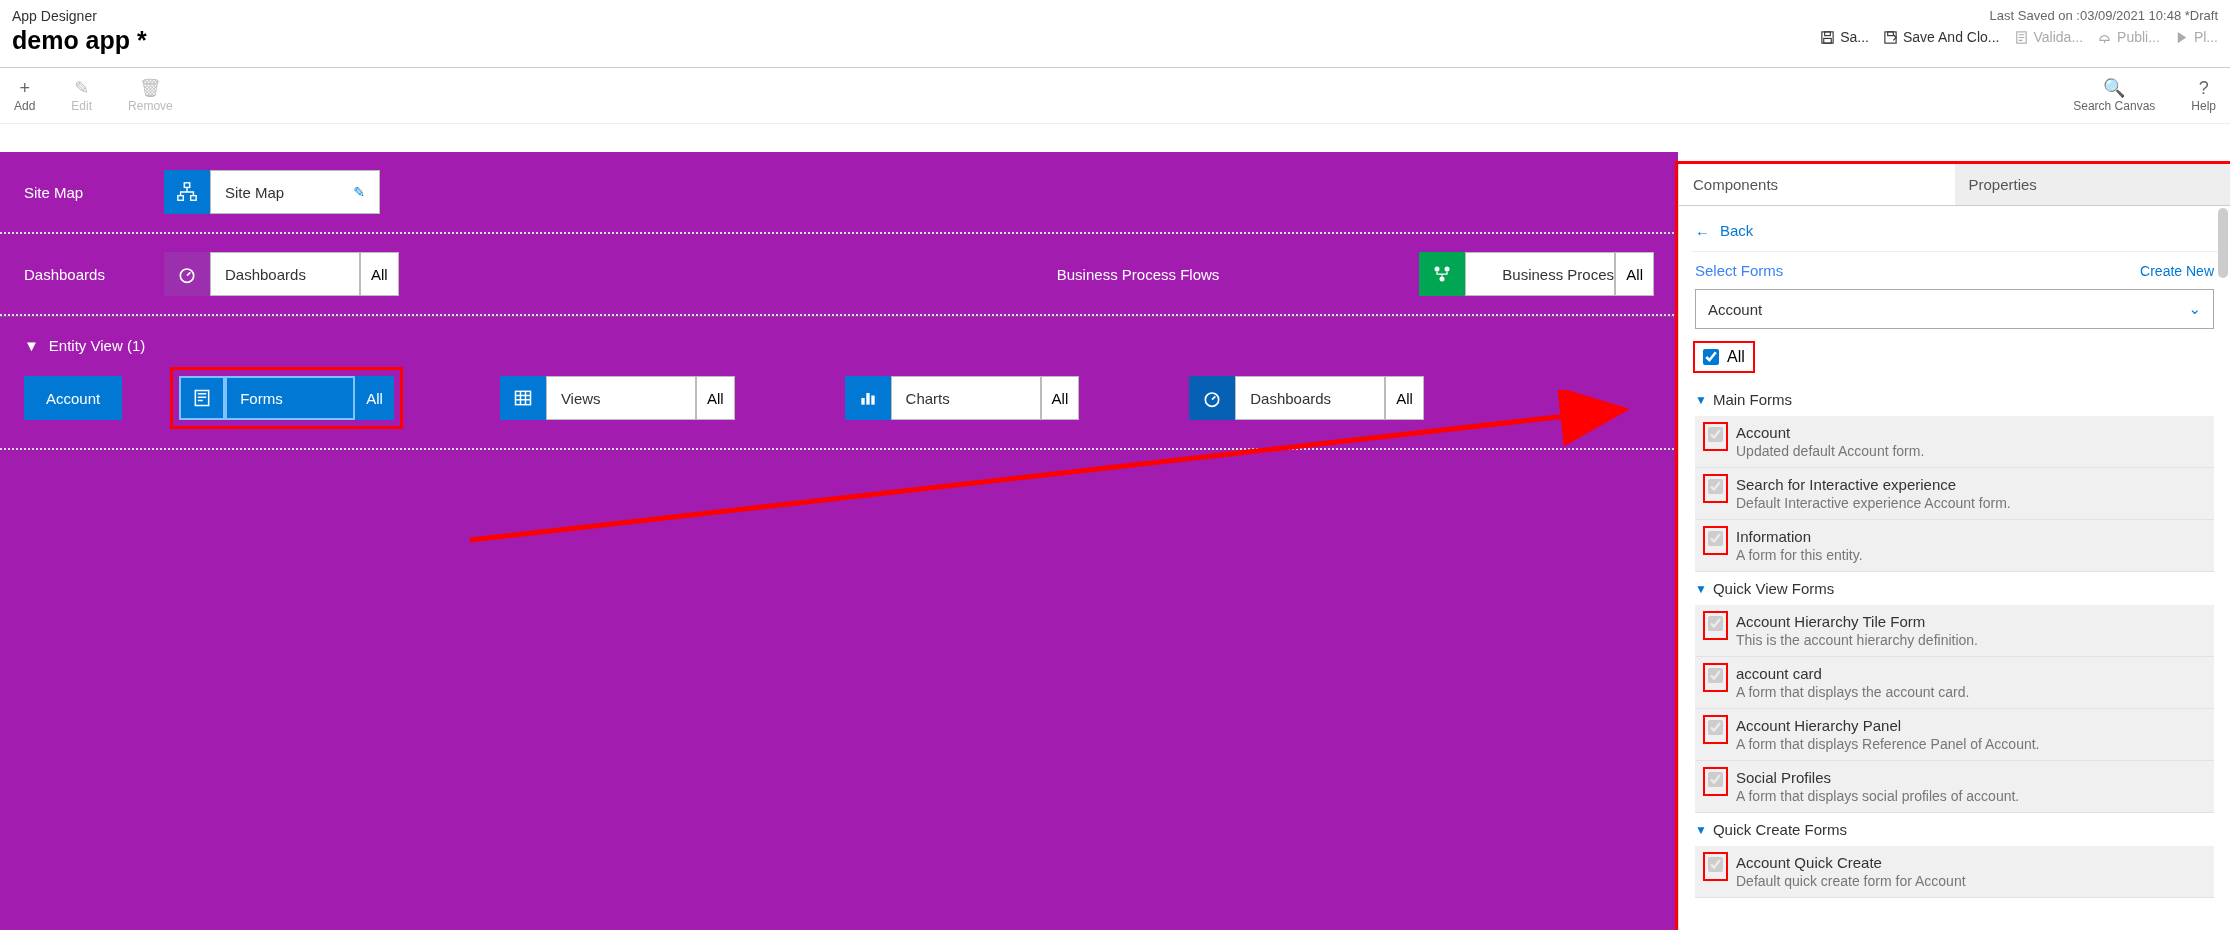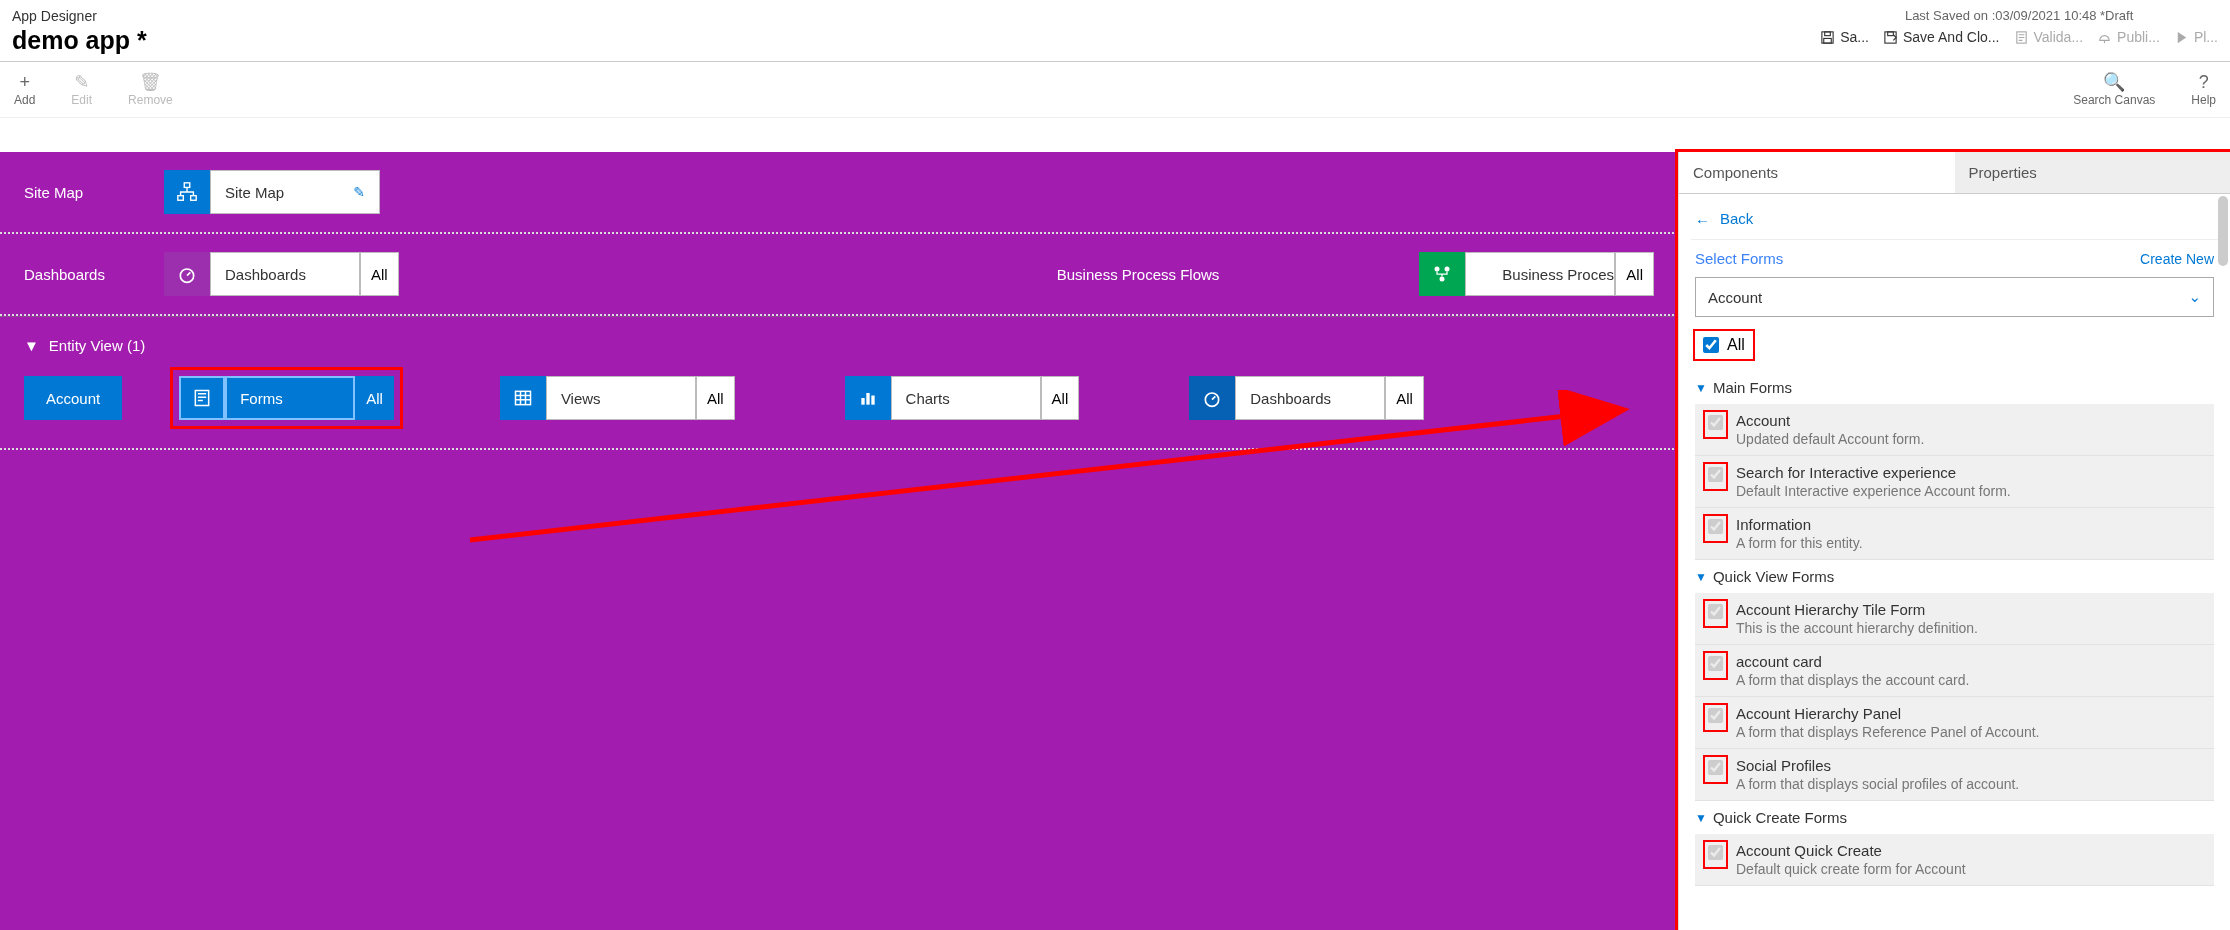--- a/index.html
+++ b/index.html
@@ -1,23 +1,23 @@
 <!DOCTYPE html>
 <html><head>
 <meta charset="utf-8">
 <style>
 * { box-sizing: border-box; margin: 0; padding: 0; font-family: "Segoe UI", sans-serif; }
 body { background: #fff; width: 2230px; height: 930px; overflow: hidden; position: relative; }
 
 
-.header { padding: 8px 12px 6px; border-bottom: 1px solid #ccc; display:flex; align-items:flex-start; justify-content:space-between;}
+.header { padding: 8px 12px 12px; border-bottom: 1px solid #ccc; display:flex; align-items:flex-start; justify-content:space-between;}
 .header-left { }
 .header-title-small { font-size: 14px; color: #333; }
 .header-title-big { font-size: 25px; font-weight: 600; color: #000; margin-top:2px;}
-.header-right { text-align: center; }
+.header-right { text-align: right; }
 .status-text { font-size: 13px; color: #666; margin-bottom:6px;}
 .header-actions { display: flex; gap: 14px; align-items:center; justify-content:flex-end;}
 .header-action { display:flex; align-items:center; gap:5px; font-size:14px; color:#333; cursor:pointer;}
 .header-action.disabled { color:#aaa; }
 .header-action svg { width:15px; height:15px; }
 
 
 .toolbar { display:flex; justify-content:space-between; align-items:center; padding: 0 14px; height: 56px; border-bottom:1px solid #eee; }
 .toolbar-left, .toolbar-right { display:flex; gap:36px; }
 .toolbar-btn { display:flex; flex-direction:column; align-items:center; gap:2px; font-size:12px; color:#666; cursor:pointer; }
@@ -46,21 +46,21 @@
 .asset .block-icon { width:46px; }
 .asset .block-text { min-width:150px; }
 .asset.selected-outer { outline:3px solid red; padding:6px; margin-left:-9px; margin-right:100px;}
 .asset.selected-inner .block-icon { outline:2px solid #7fc2ff; outline-offset:-2px;}
 .asset.selected-inner .block-text { outline:2px solid #7fc2ff; outline-offset:-2px;}
 .asset.selected-inner { background:#2a7bd4; }
 .asset.selected-inner .block-text { background:#0078d4; color:#fff; border-color:#0078d4;text-align:center;}
 .asset.selected-inner .block-all { background:#0078d4; color:#fff; border-color:#0078d4;}
 
 
-.panel { position:absolute; right:0; top:152px; width:552px; bottom:0; background:#fff; border-left:1px solid #ddd; outline:3px solid red; }
+.panel { position:absolute; right:0; top:164px; width:552px; bottom:0; background:#fff; border-left:1px solid #ddd; outline:3px solid red; }
 .panel-tabs { display:flex; height:42px; border-bottom:1px solid #ccc;}
 .panel-tab { flex:1; display:flex; align-items:center; padding:0 14px; font-size:15px; color:#555; cursor:pointer;}
 .panel-tab.active { background:#fff; font-weight:500;}
 .panel-tab.inactive { background:#eee; }
 .panel-body { padding: 10px 12px; overflow:auto; height:calc(100% - 42px); }
 .back-row { display:flex; align-items:center; gap:10px; color:#0078d4; font-size:15px; padding:6px 4px 12px; cursor:pointer; border-bottom:1px solid #eee; margin-bottom:10px;}
 .select-row { display:flex; justify-content:space-between; align-items:center; margin-bottom:10px; padding:0 4px;}
 .select-label { font-size:15px; color:#3b82f6; }
 .create-new { color:#0078d4; font-size:14px; cursor:pointer;}
 .dropdown { border:1px solid #aaa; height:40px; display:flex; align-items:center; justify-content:space-between; padding:0 12px; font-size:15px; color:#333; margin:0 4px 14px; cursor:pointer;}

